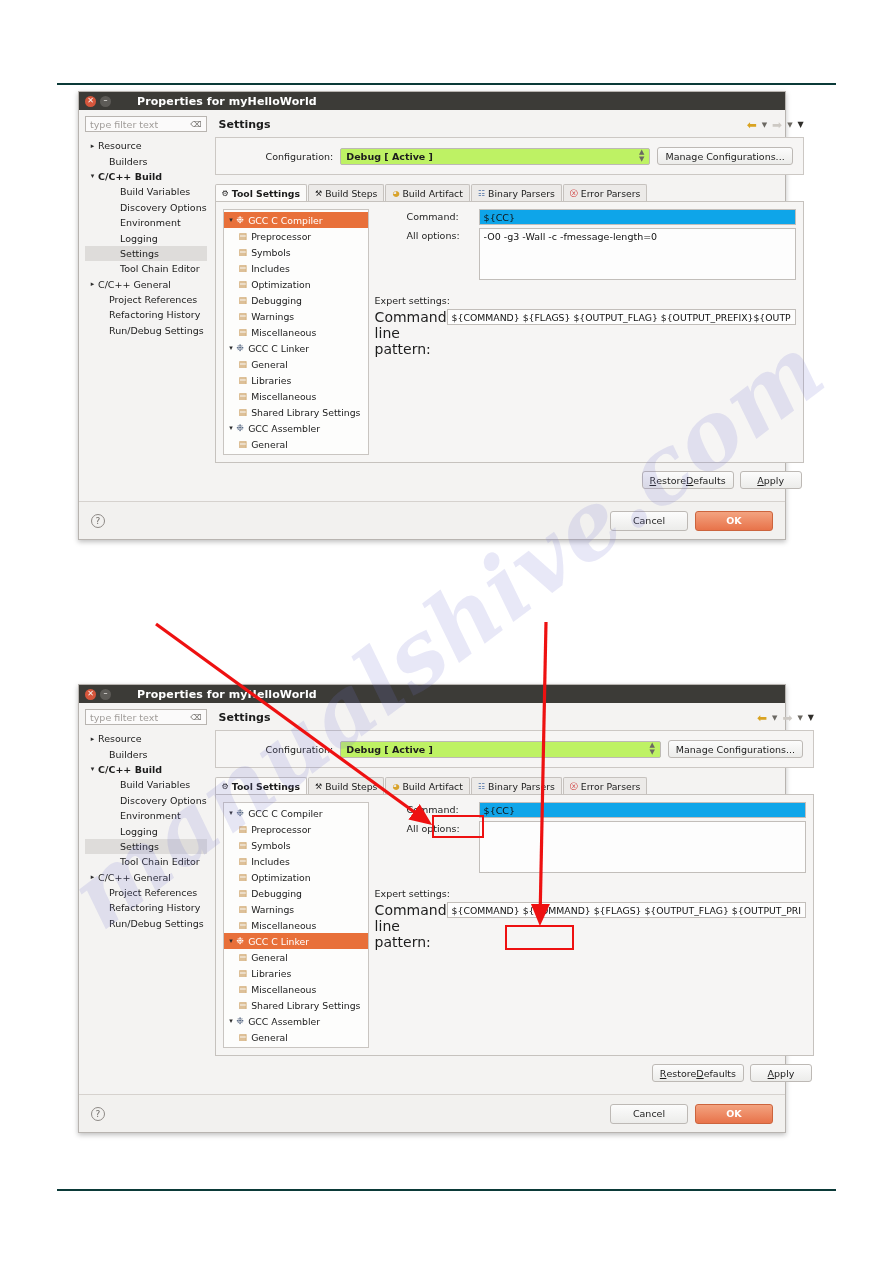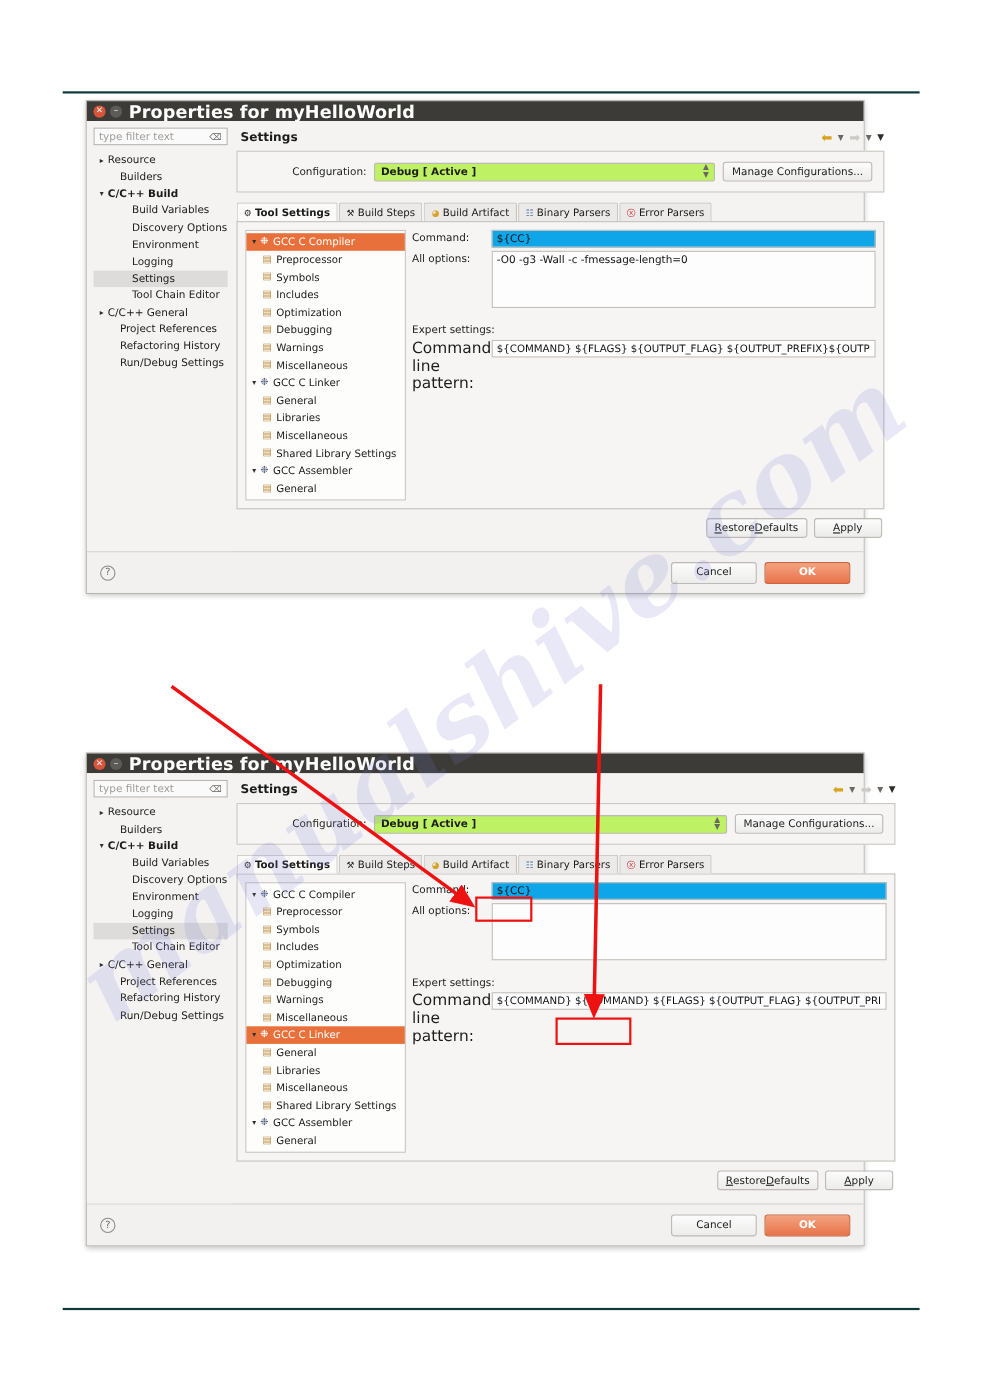--- a/index.html
+++ b/index.html
@@ -58,22 +58,22 @@
     gap: 4px;
   }
   .tb-btn {
     width: 11px; height: 11px; border-radius: 50%;
     display:flex;align-items:center;justify-content:center;
     font-size: 8px; color:#f7f3f0; line-height:1;
   }
   .tb-close { background:#d6563c; }
   .tb-min { background:#5d5b57; }
   .title-text {
-    color:#ffffff; font-size: 16px; font-weight: 700;
-    margin-left: 2px; letter-spacing: .1px;
+    color:#ffffff; font-size: 11px; font-weight: 700;
+    margin-left: 22px; letter-spacing: .1px;
   }
 
   .dlg-body { display:flex; background:#f4f3f2; }
 
   
   .nav-col { width: 134px; padding: 6px 4px 4px 6px; background:#f4f3f2; }
   .filter-box {
     height: 16px; border:1px solid #b9b5b1; background:#fbfafa;
     display:flex; align-items:center; padding:0 4px;
     font-size: 9.5px; color:#a09c99;
@@ -155,21 +155,21 @@
     display:flex; align-items:center; height:16px;
     font-size: 9.3px; white-space:nowrap; padding-left:2px;
   }
   .tt-row.hl { background:#e8703a; color:#ffffff; }
   .tt-row.lvl1 { padding-left: 15px; }
   .tt-ic { margin-right: 4px; font-size: 9px; }
 
   
   .formcol { flex:1; display:flex; flex-direction:column; }
   .row { display:flex; align-items:flex-start; gap:6px; margin-bottom:3px; }
-  .row .k { font-size: 9.5px; width: 66px; flex:none; padding-top:2px; color:#1d1d1d;}
+  .row .k { font-size: 9.5px; width: 66px; flex:none; padding-top:2px; color:#1d1d1d;margin-left:32px;}
   .tf {
     flex:1; background:#0ea5e9; border:1px solid #c2beba;
     height: 16px; font-size: 9.5px; padding: 1px 4px; color:#111;
     display:flex; align-items:center;
   }
   .ta {
     flex:1; background:#fdfdfd; border:1px solid #c2beba;
     height: 52px; font-size: 9.5px; padding: 2px 4px; color:#111;
   }
   .expert { font-size: 9.5px; margin: 12px 0 3px 0; color:#1d1d1d; }

